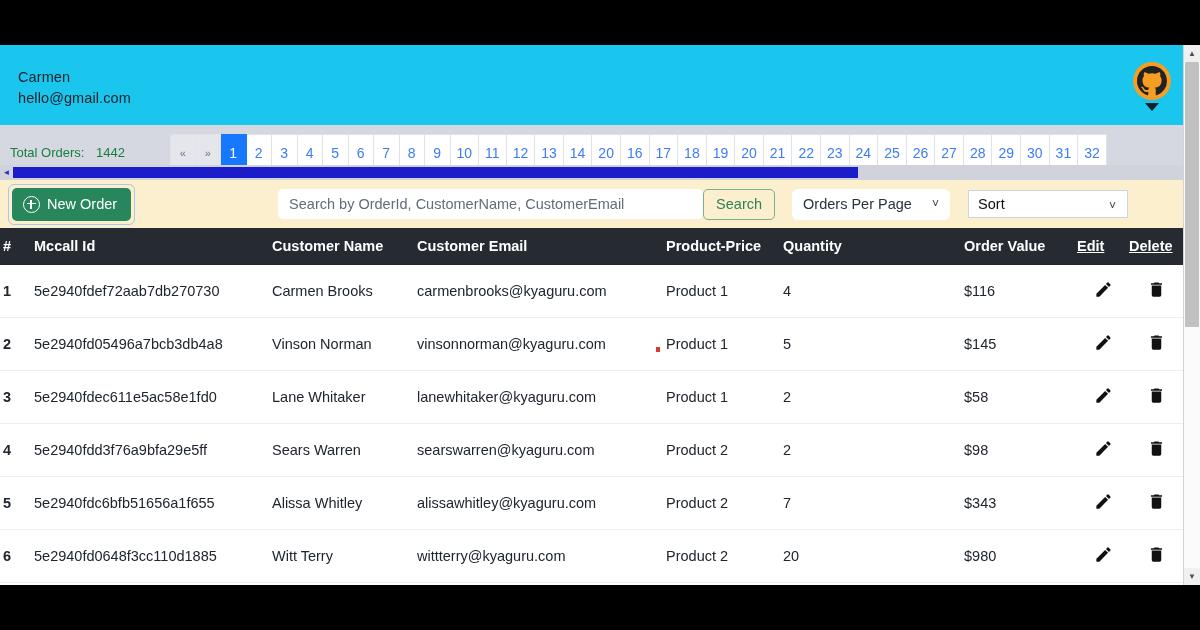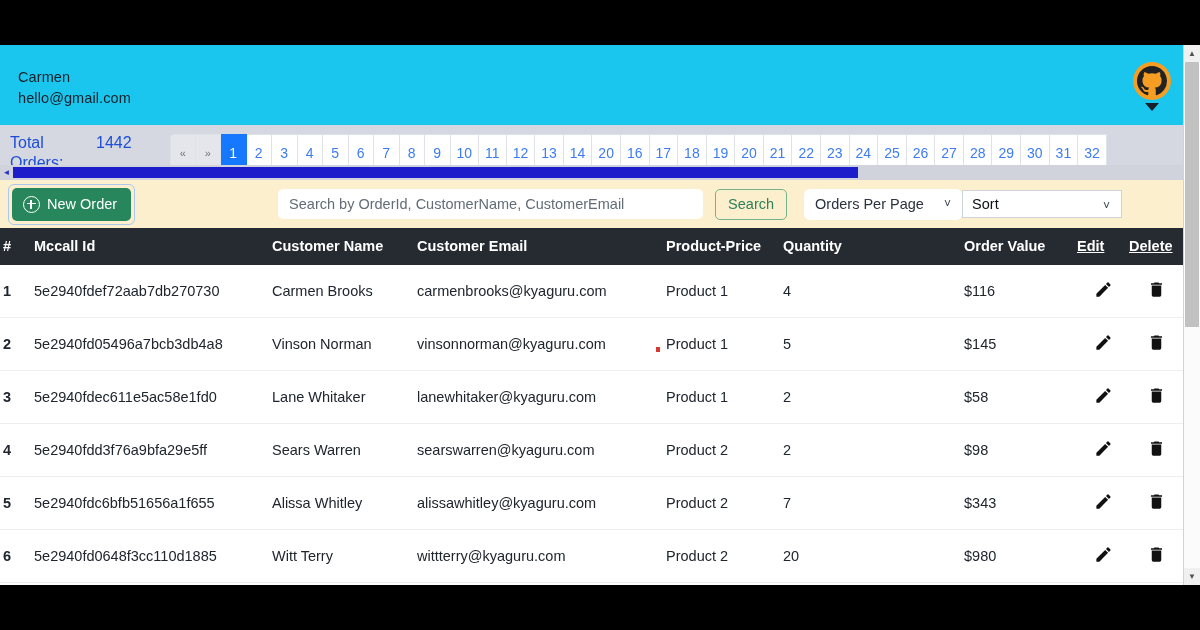--- a/index.html
+++ b/index.html
@@ -59,22 +59,22 @@
     position: relative;
     height: 55px;
     background: #d5d8e0;
     display: flex; align-items: center;
     padding-left: 10px;
     overflow: hidden;
   }
   .totals {
     flex: 0 0 auto;
     width: 160px;
-    font-size: 16px;
-    color: #1d4ed8;
+    font-size: 13px;
+    color: #15803d;
     line-height: 20px;
   }
   .totals .row { display: flex; }
   .totals .lbl { width: 86px; }
   .totals .val { font-weight: 400; }
   .pager {
     display: flex;
     align-items: stretch;
     height: 37px;
     overflow: hidden;
@@ -156,21 +156,20 @@
     border: none; border-radius: 5px;
     background: #fff;
     padding: 0 11px;
     font-size: 14.5px;
     font-family: "Liberation Sans", sans-serif;
     color: #1d2530;
     outline: none;
   }
   .search-input::placeholder { color: #636c77; }
   .btn-search {
-    margin-left: 12px;
     height: 31px;
     padding: 0 12px;
     background: #fcefcd;
     border: 1px solid #76b38c;
     border-radius: 5px;
     color: #2e8158;
     font-size: 14.5px;
     font-family: "Liberation Sans", sans-serif;
     cursor: pointer;
   }
@@ -184,20 +183,21 @@
     padding: 0 11px;
     font-size: 14.5px;
     color: #2a3240;
     cursor: pointer;
   }
   .chev-gl {
     position: absolute; right: 11px; top: 9px;
     font-size: 12px; line-height: 1; color: #3a4350;
   }
   .sel-sort {
+    margin-left: 18px;
     position: relative;
     width: 160px; height: 28px;
     background: #fff;
     border: 1px solid #cfd3da;
     display: flex; align-items: center;
     padding: 0 9px;
     font-size: 14.5px;
     color: #0b0f14;
     cursor: pointer;
   }

